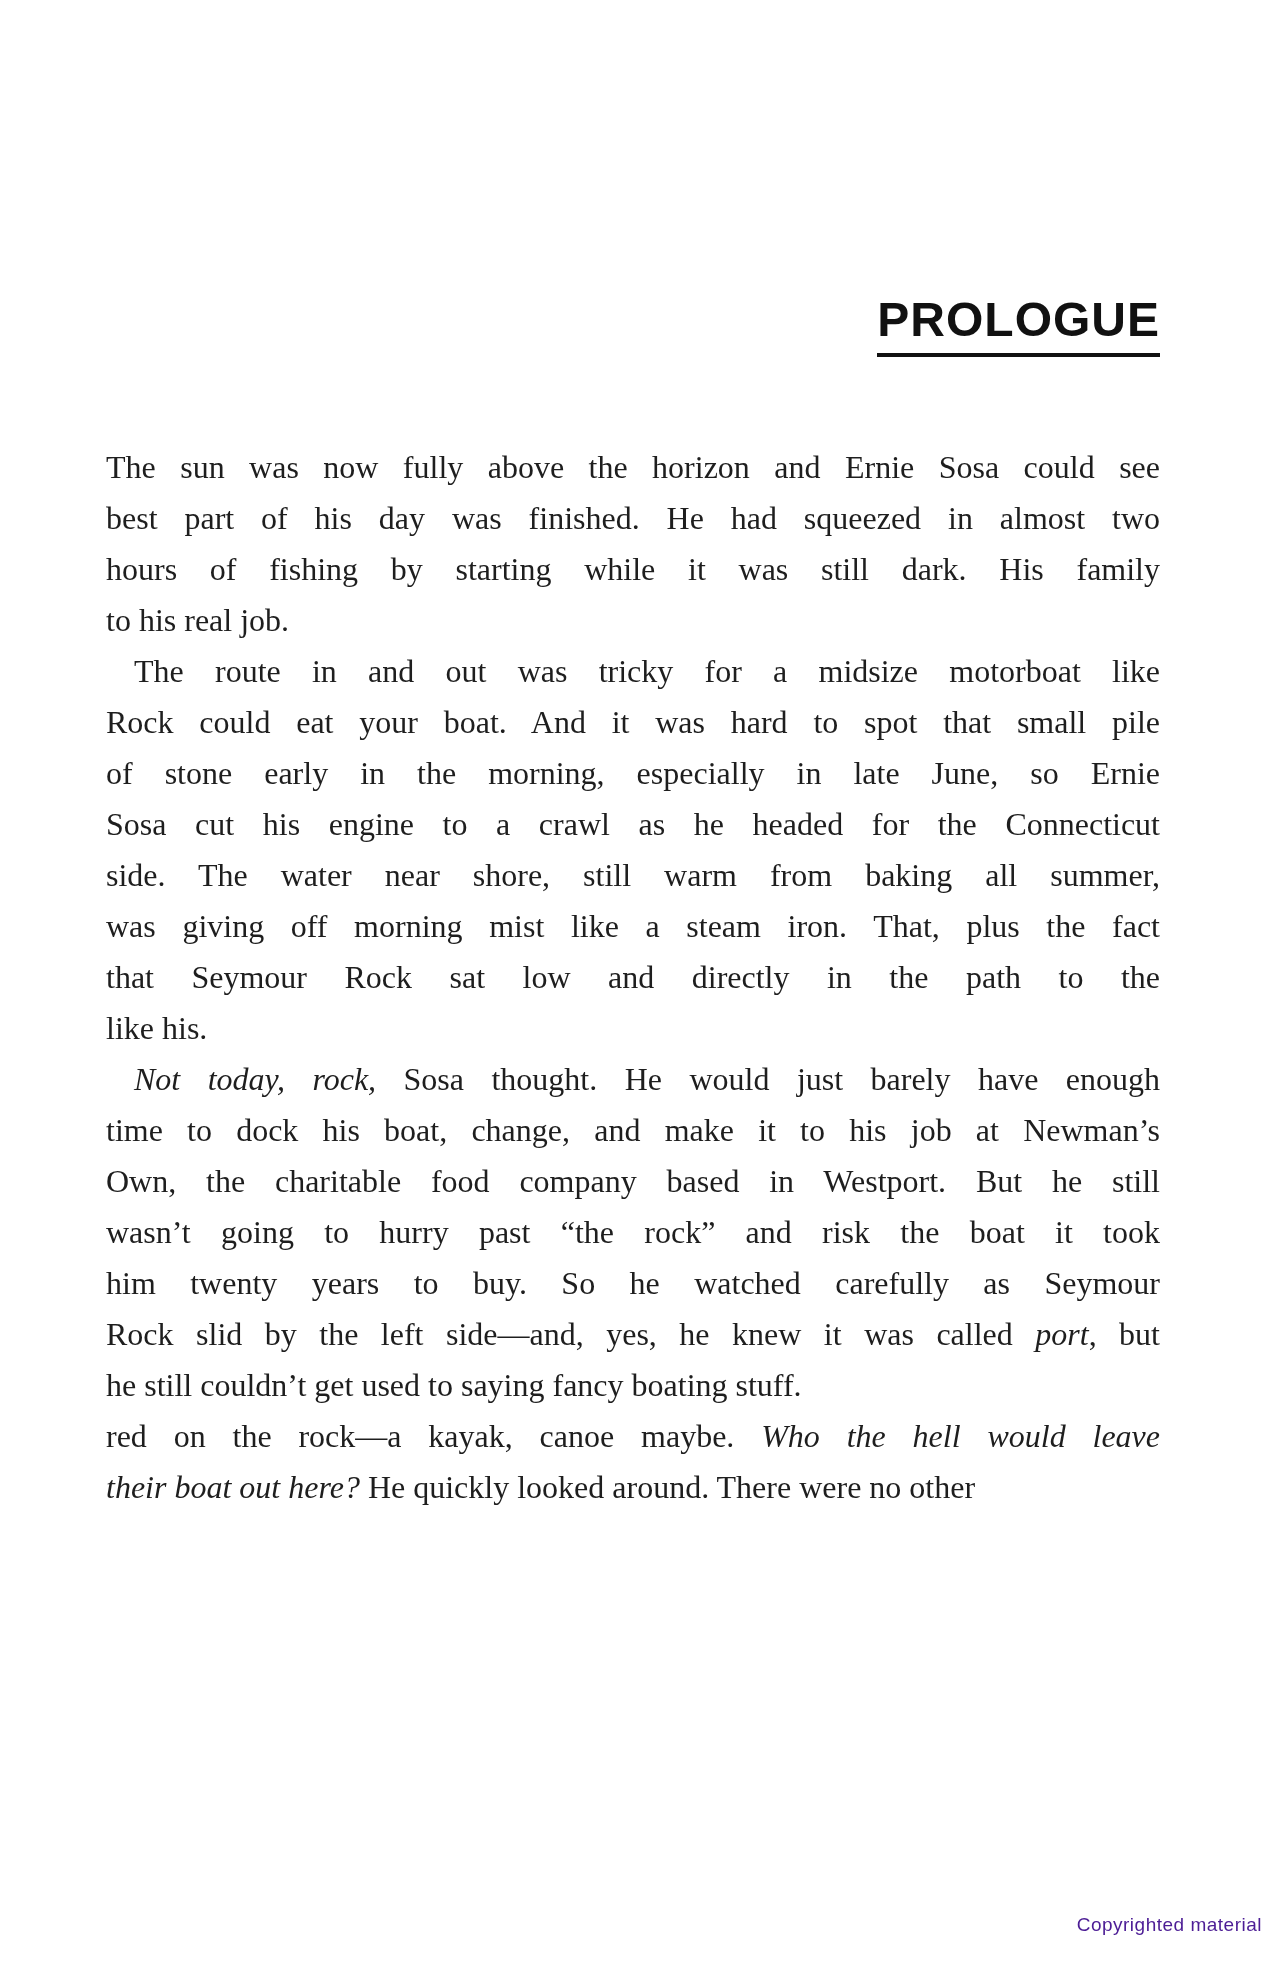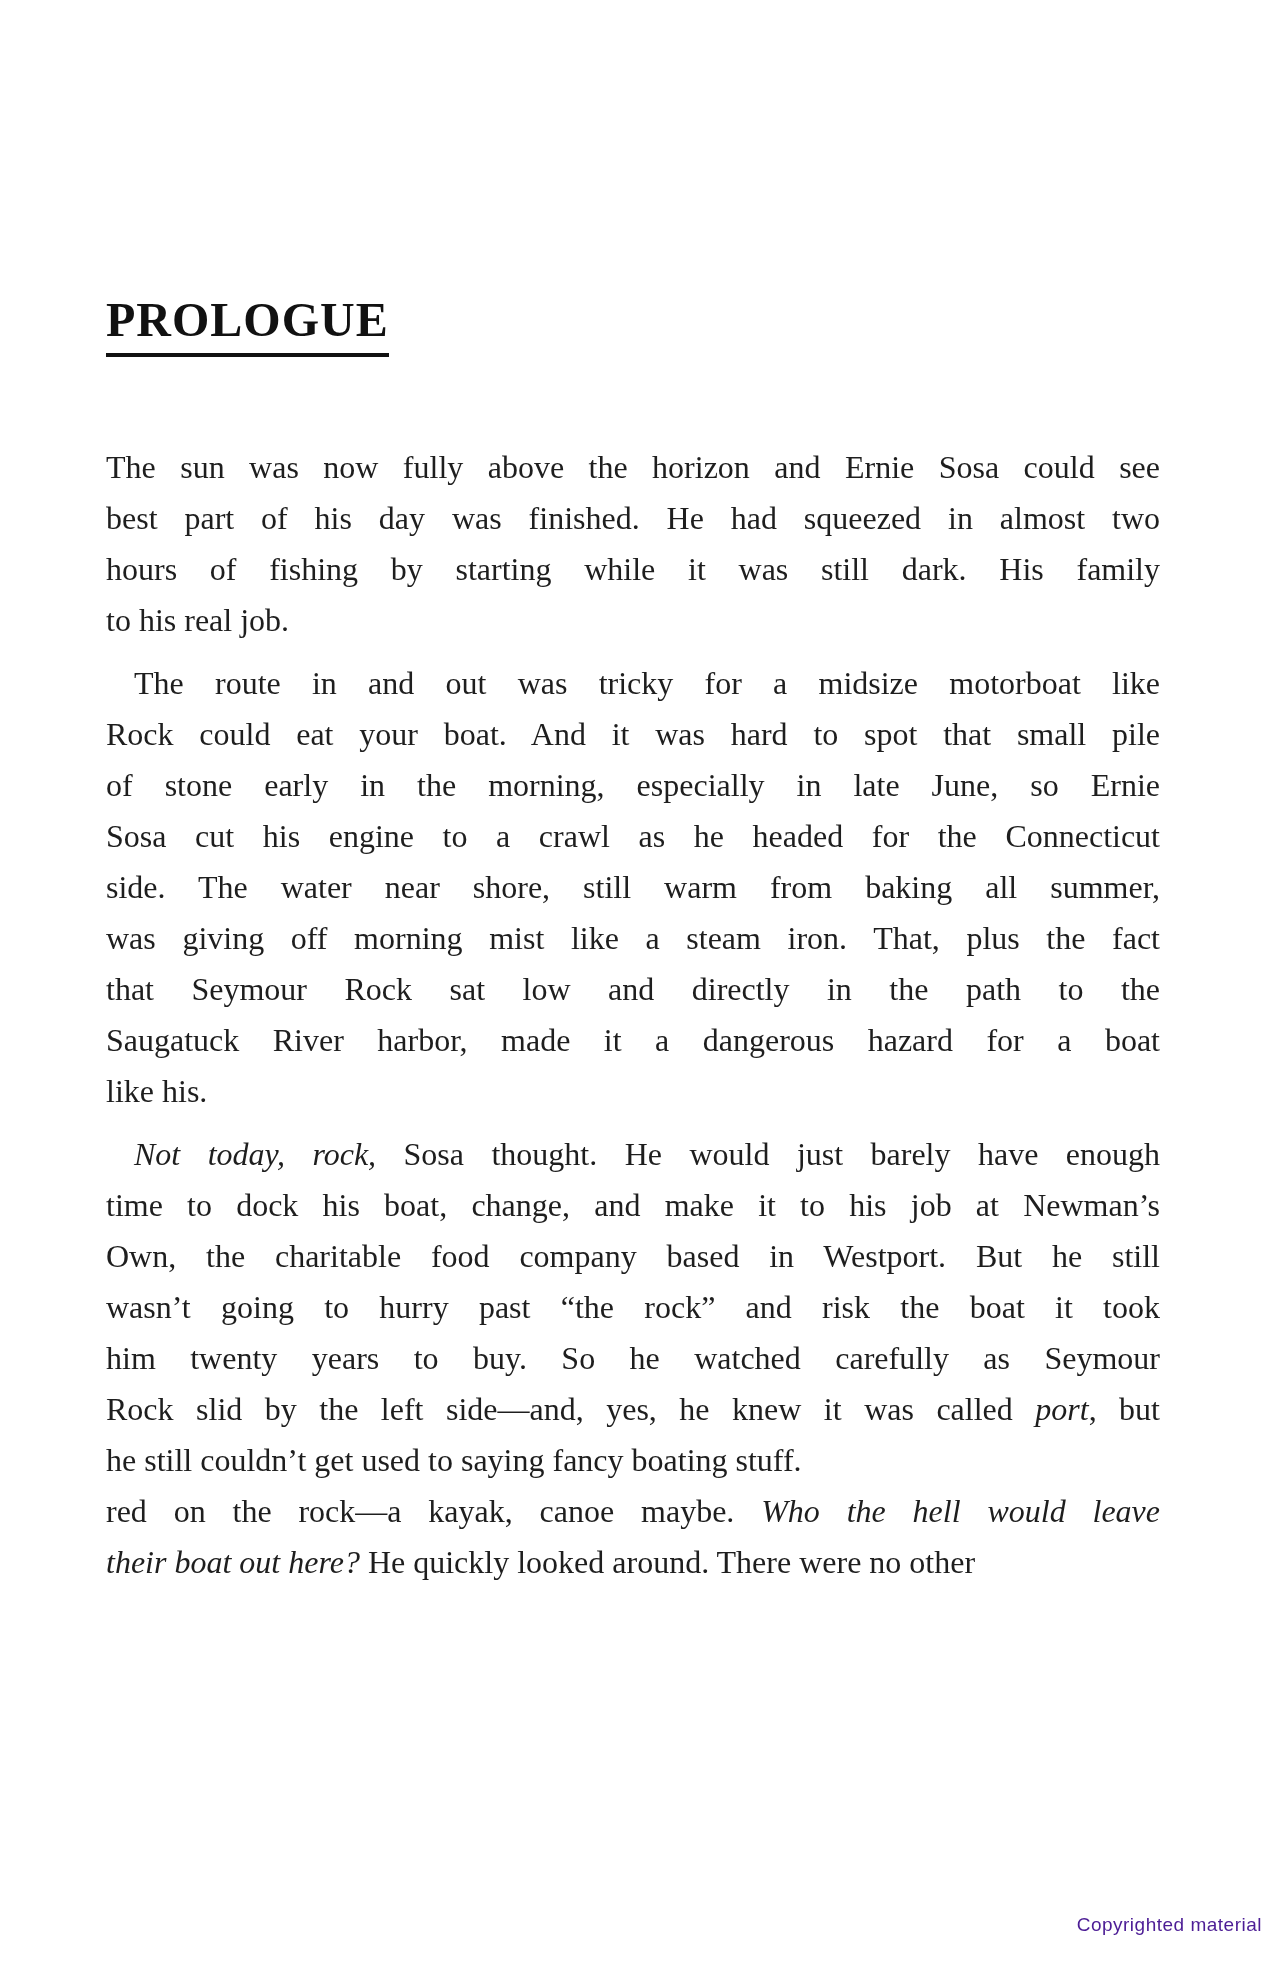--- a/index.html
+++ b/index.html
@@ -14,26 +14,26 @@
     background: #ffffff;
     overflow: hidden;
     font-family: "Liberation Serif", serif;
   }
   .heading {
     position: absolute;
     top: 292px;
     left: 106px;
     width: 1054px;
     margin: 0;
-    text-align: left;
+    text-align: right;
     font-weight: bold;
     font-size: 48px;
     letter-spacing: 1px;
     color: #111111;
-    font-family: Liberation Serif, serif;
+    font-family: Liberation Sans, sans-serif;
   }
   .heading-text {
     display: inline-block;
     border-bottom: 4px solid #111111;
     padding-bottom: 6px;
   }
   .body-text {
     position: absolute;
     top: 442px;
     left: 106px;
@@ -47,21 +47,20 @@
     text-align: justify;
     text-align-last: justify;
     -moz-text-align-last: justify;
   }
   .line.last {
     text-align-last: left;
     -moz-text-align-last: left;
   }
   .line.indent {
     text-indent: 28px;
-    margin-top: 12px;
   }
   .line em {
     font-style: italic;
   }
   .watermark {
     position: absolute;
     right: 18px;
     bottom: 32px;
     font-family: "Liberation Sans", sans-serif;
     font-size: 19px;
@@ -81,21 +80,20 @@
       <div class="line"><span>best part of his day was finished. He had squeezed in almost two</span></div>
       <div class="line"><span>hours of fishing by starting while it was still dark. His family</span></div>
       <div class="line last"><span>to his real job.</span></div>
       <div class="line indent"><span>The route in and out was tricky for a midsize motorboat like</span></div>
       <div class="line"><span>Rock could eat your boat. And it was hard to spot that small pile</span></div>
       <div class="line"><span>of stone early in the morning, especially in late June, so Ernie</span></div>
       <div class="line"><span>Sosa cut his engine to a crawl as he headed for the Connecticut</span></div>
       <div class="line"><span>side. The water near shore, still warm from baking all summer,</span></div>
       <div class="line"><span>was giving off morning mist like a steam iron. That, plus the fact</span></div>
       <div class="line"><span>that Seymour Rock sat low and directly in the path to the</span></div>
-      <div class="line"><span>Saugatuck River harbor, made it a dangerous hazard for a boat</span></div>
       <div class="line last"><span>like his.</span></div>
       <div class="line indent"><em>Not today, rock,</em><span> Sosa thought. He would just barely have enough</span></div>
       <div class="line"><span>time to dock his boat, change, and make it to his job at Newman’s</span></div>
       <div class="line"><span>Own, the charitable food company based in Westport. But he still</span></div>
       <div class="line"><span>wasn’t going to hurry past “the rock” and risk the boat it took</span></div>
       <div class="line"><span>him twenty years to buy. So he watched carefully as Seymour</span></div>
       <div class="line"><span>Rock slid by the left side—and, yes, he knew it was called </span><em>port</em><span>, but</span></div>
       <div class="line last"><span>he still couldn’t get used to saying fancy boating stuff.</span></div>
       <div class="line"><span>red on the rock—a kayak, canoe maybe. </span><em>Who the hell would leave</em></div>
       <div class="line last"><em>their boat out here?</em><span> He quickly looked around. There were no other</span></div>

